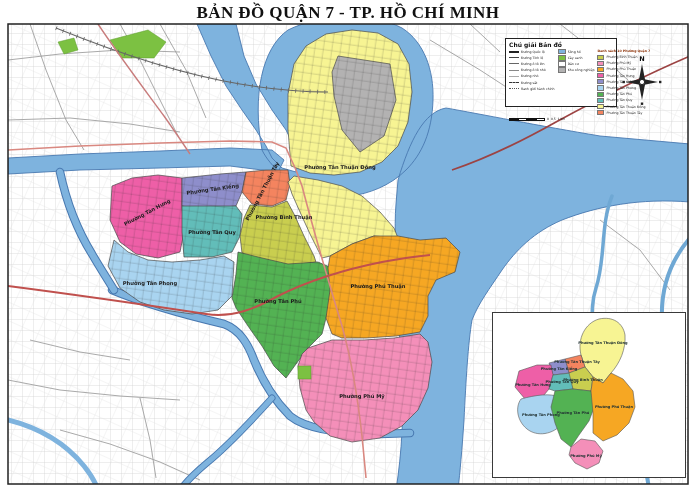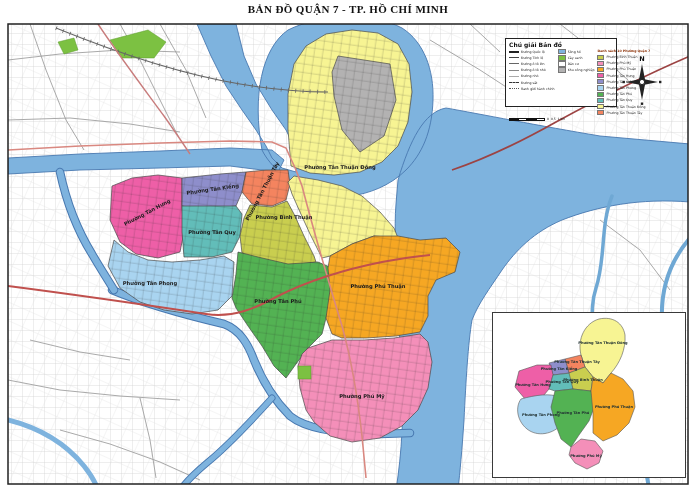--- a/index.html
+++ b/index.html
@@ -1,19 +1,19 @@
 <!DOCTYPE html>
 <html><head>
 <meta charset="utf-8">
 <style>
   html,body{margin:0;padding:0;background:#fff;}
   #page{position:relative;width:696px;height:491px;background:#fff;overflow:hidden;
         font-family:"DejaVu Sans",sans-serif;}
   #map-title{position:absolute;top:3px;left:0;width:100%;text-align:center;
-        font-family:"Liberation Serif",serif;font-weight:bold;font-size:11px;
+        font-family:"Liberation Serif",serif;font-weight:bold;font-size:17px;
         letter-spacing:.4px;color:#111;}
   #map-svg{position:absolute;top:0;left:0;}
   .ward{stroke:#4a4a4a;stroke-width:.7;}
   .wtex{fill:url(#wgrid);stroke:none;}
   .wlabel{font-family:"DejaVu Sans",sans-serif;font-size:5.2px;font-weight:bold;
         fill:#1c1c1c;text-anchor:middle;}
   
   #legend{position:absolute;left:505px;top:38px;width:112px;height:69px;background:#fff;
         border:1px solid #222;box-sizing:border-box;padding:2px 3px;z-index:5;}
   #legend .lg-title{font-size:6px;font-weight:bold;color:#111;margin-bottom:1px;}

